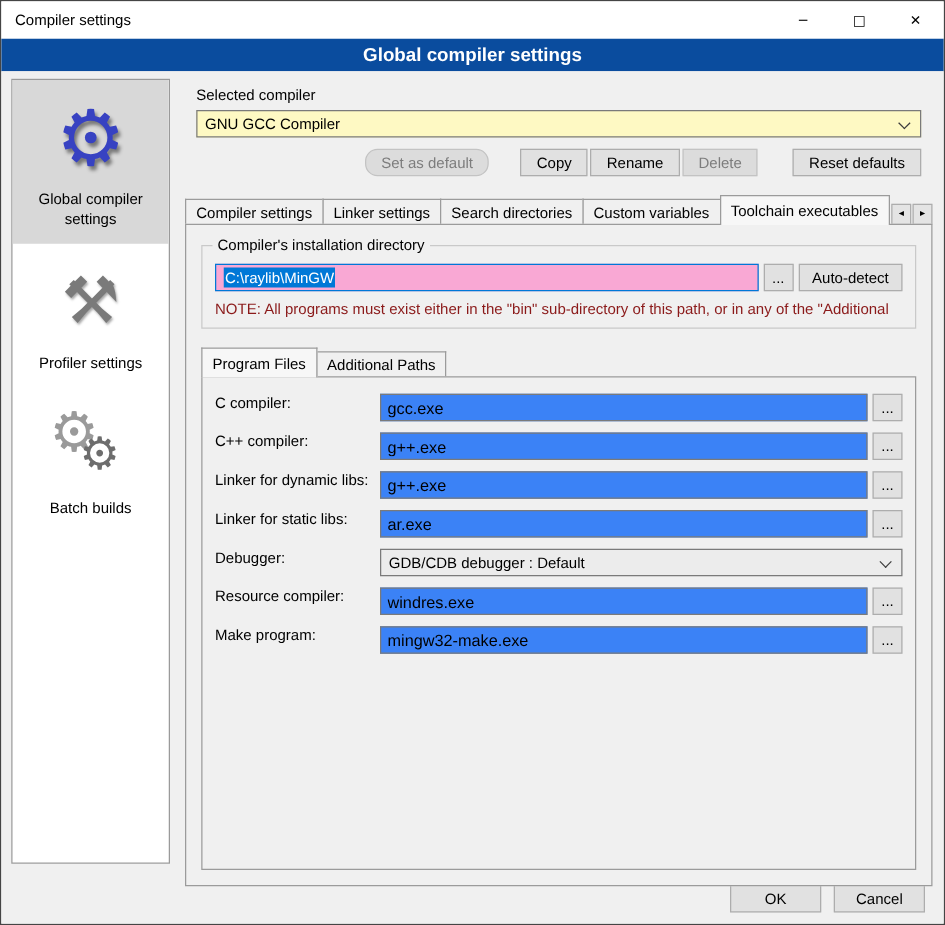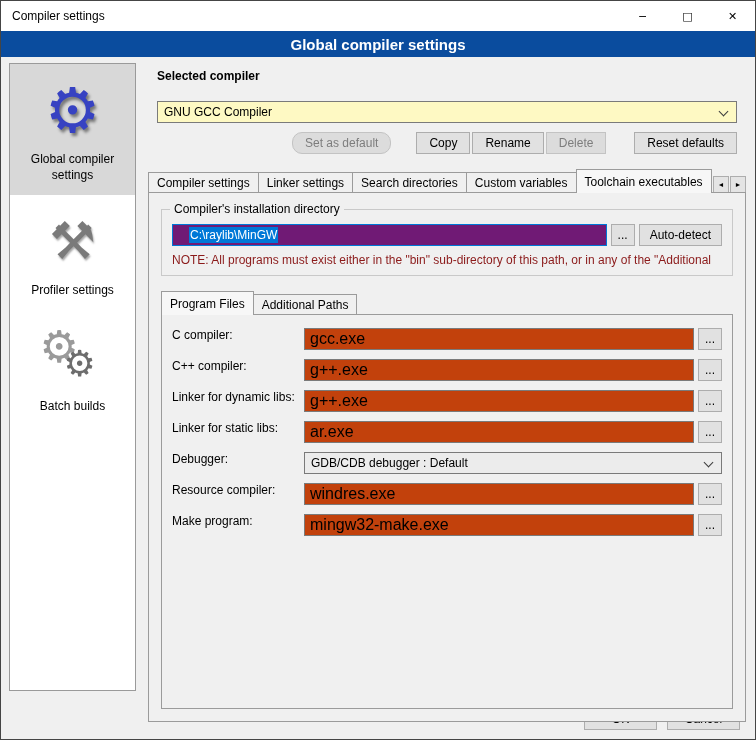--- a/index.html
+++ b/index.html
@@ -26,21 +26,21 @@
   .gear-blue { font-size:62px; color:#3742c2; text-shadow:2px 3px 3px rgba(0,0,0,0.45); }
   .tool-gray { font-size:52px; color:#7a7a7a; text-shadow:1px 2px 2px rgba(0,0,0,0.35); }
   .gears-stack { position:relative; width:70px; height:72px; }
   .gears-stack .g1 { position:absolute; left:2px; top:0; font-size:44px; color:#9a9a9a; }
   .gears-stack .g2 { position:absolute; left:26px; top:22px; font-size:36px; color:#6d6d6d; }
   .side-label { line-height:1.3; }
 
   
   .main { position:absolute; left:147px; top:6px; right:9px; }
   .inset { margin:0 9px; }
-  .section-label { margin:6px 0 18px;font-weight:bold; }
+  .section-label { margin:6px 0 5px; }
 
   .combo { height:22px; border:1px solid #7a7a7a; background:#fef9c3; display:flex; align-items:center; padding:0 20px 0 6px; position:relative; cursor:default; white-space:nowrap; overflow:hidden; }
   .combo .chev { position:absolute; right:9px; top:6px; width:7px; height:7px; border-right:1.5px solid #3c3c3c; border-bottom:1.5px solid #3c3c3c; transform:rotate(45deg); }
 
   .btn { border:1px solid #adadad; background:#e1e1e1; font-family:"Liberation Sans", sans-serif; font-size:12px; height:22px; padding:0 12px; cursor:default; }
   .btn.disabled { background:#dcdcdc; border-color:#c3c3c3; color:#7d7d7d; }
   .btnrow { display:flex; margin-top:9px; height:22px; }
   .btnrow .b-setdef { margin-left:135px;border-radius:10px; }
   .btnrow .b-copy { margin-left:25px; }
   .btnrow .b-rename, .btnrow .b-delete { margin-left:2px; }
@@ -52,34 +52,34 @@
   .tab { flex:0 0 auto; white-space:nowrap; padding:3px 8px 4px; height:21px; background:#f0f0f0; border:1px solid #9b9b9b; border-bottom:none; margin-right:-1px; position:relative; cursor:default; }
   .tab.active { height:24px; padding-top:5px; background:#f7f7f7; z-index:3; }
   .tab-scroll { flex:0 0 auto; width:16px; height:17px; margin-left:1px; border:1px solid #adadad; background:#e4e4e4; font-size:7px; display:flex; align-items:center; justify-content:center; padding:0; cursor:default; }
 
   .tabpanel { border:1px solid #9b9b9b; background:#f0f0f0; height:530px; margin-top:-1px; position:relative; z-index:1; padding:10px 12px 12px; display:flex; flex-direction:column; }
 
   
   .groupbox { border:1px solid #c9c9c9; position:relative; padding:14px 10px 8px; margin-top:6px; }
   .groupbox .gtitle { position:absolute; top:-8px; left:8px; background:#f0f0f0; padding:0 4px; }
   .dirrow { display:flex; gap:4px; align-items:center; }
-  .textbox { flex:1; height:22px; background:#701a75; border:1px solid #0078d7; display:flex; align-items:center; padding:0 16px; overflow:hidden; cursor:text; }
+  .textbox { flex:1; height:22px; background:#f9a8d4; border:1px solid #0078d7; display:flex; align-items:center; padding:0 6px; overflow:hidden; cursor:text; }
   .textbox .seltext { background:#0078d7; color:#fff; padding:1px 1px; white-space:nowrap; }
   .browse { width:24px; padding:0; flex:0 0 auto; }
   .autodetect { flex:0 0 auto; padding:0 10px; }
   .note { color:#8b1a1a; margin-top:7px; white-space:nowrap; overflow:hidden; }
 
   
   .subtabbar { display:flex; align-items:flex-end; margin-top:16px; height:23px; }
   .subpanel { border:1px solid #9b9b9b; background:#f0f0f0; margin-top:-1px; flex:1; padding:13px 10px 10px; position:relative; z-index:1; }
 
   
   .frow { display:flex; align-items:flex-start; gap:4px; margin-bottom:9px; }
   .flabel { width:128px; flex:0 0 auto; }
-  .tfield { flex:1; height:22px; border:1px solid #7a7a7a; background:#c2410c; padding:0 5px; font-family:"Liberation Sans", sans-serif; font-size:16px; }
+  .tfield { flex:1; height:22px; border:1px solid #7a7a7a; background:#3b82f6; padding:0 5px; font-family:"Liberation Sans", sans-serif; font-size:13px; }
   .combo.inrow { flex:1; background:#ececec; }
 
   
   .footer { position:absolute; right:15px; bottom:9px; display:flex; gap:10px; }
   .footer .btn { width:73px; height:23px; }
 </style>
 </head>
 <body>
 
 <div class="window">

